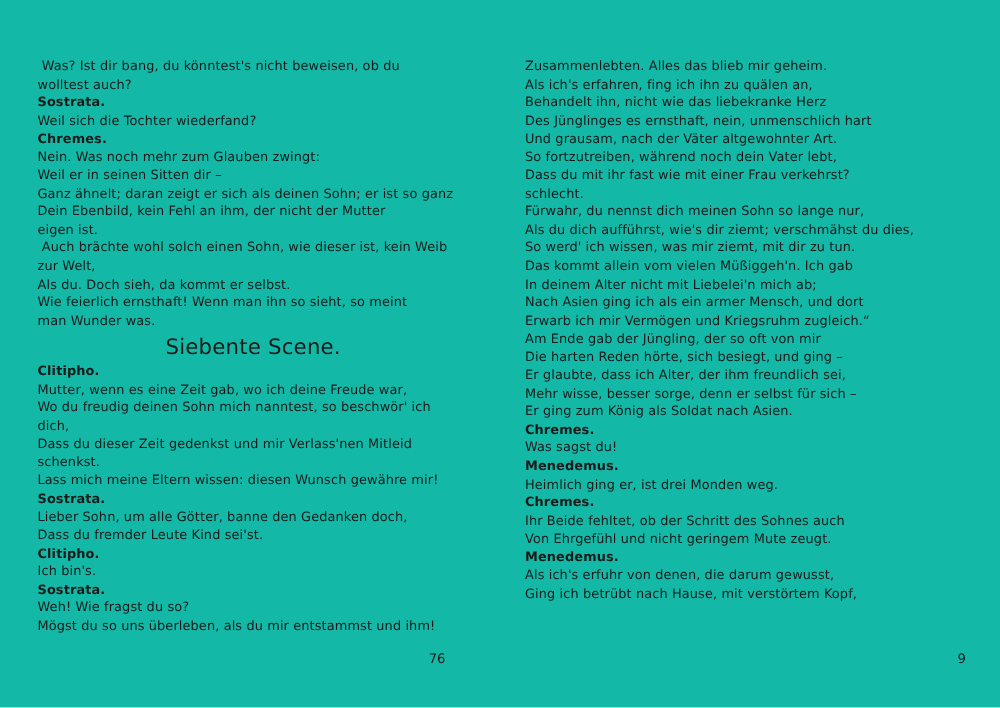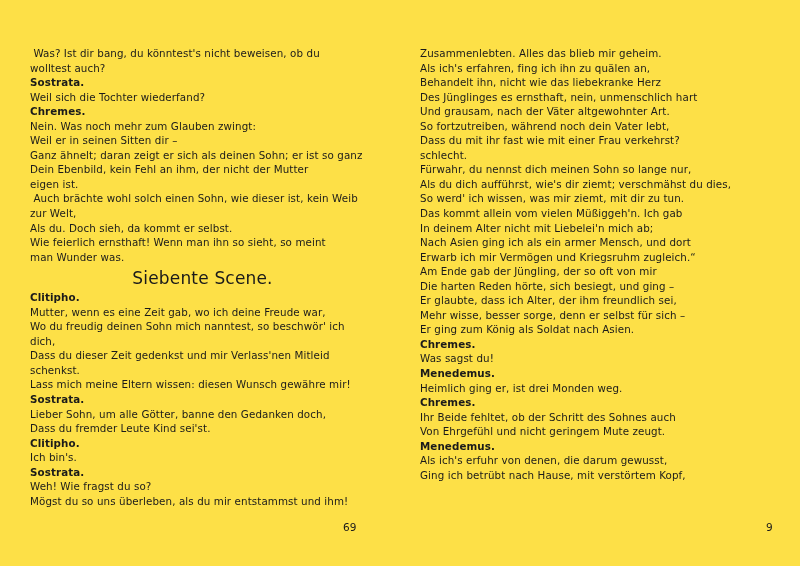--- a/index.html
+++ b/index.html
@@ -4,21 +4,21 @@
 <style>
   html, body {
     margin: 0;
     padding: 0;
     background: #ffffff;
   }
   .page {
     position: relative;
     width: 800px;
     height: 566px;
-    background: #fde047;
+    background: #14b8a6;
     overflow: hidden;
     font-family: "DejaVu Sans", sans-serif;
     color: #1a1a1a;
   }
   .column {
     position: absolute;
     top: 46px;
     width: 345px;
   }
   .column-left { left: 30px; }
@@ -122,17 +122,17 @@
       <div class="line speaker">Menedemus.</div>
       <div class="line">Heimlich ging er, ist drei Monden weg.</div>
       <div class="line speaker">Chremes.</div>
       <div class="line">Ihr Beide fehltet, ob der Schritt des Sohnes auch</div>
       <div class="line">Von Ehrgefühl und nicht geringem Mute zeugt.</div>
       <div class="line speaker">Menedemus.</div>
       <div class="line">Als ich's erfuhr von denen, die darum gewusst,</div>
       <div class="line">Ging ich betrübt nach Hause, mit verstörtem Kopf,</div>
     </div>
 
-  <div class="page-number page-number-left">69</div>
+  <div class="page-number page-number-left">76</div>
 
   <div class="page-number page-number-right">9</div>
 
 </div>
 
 </body></html>

